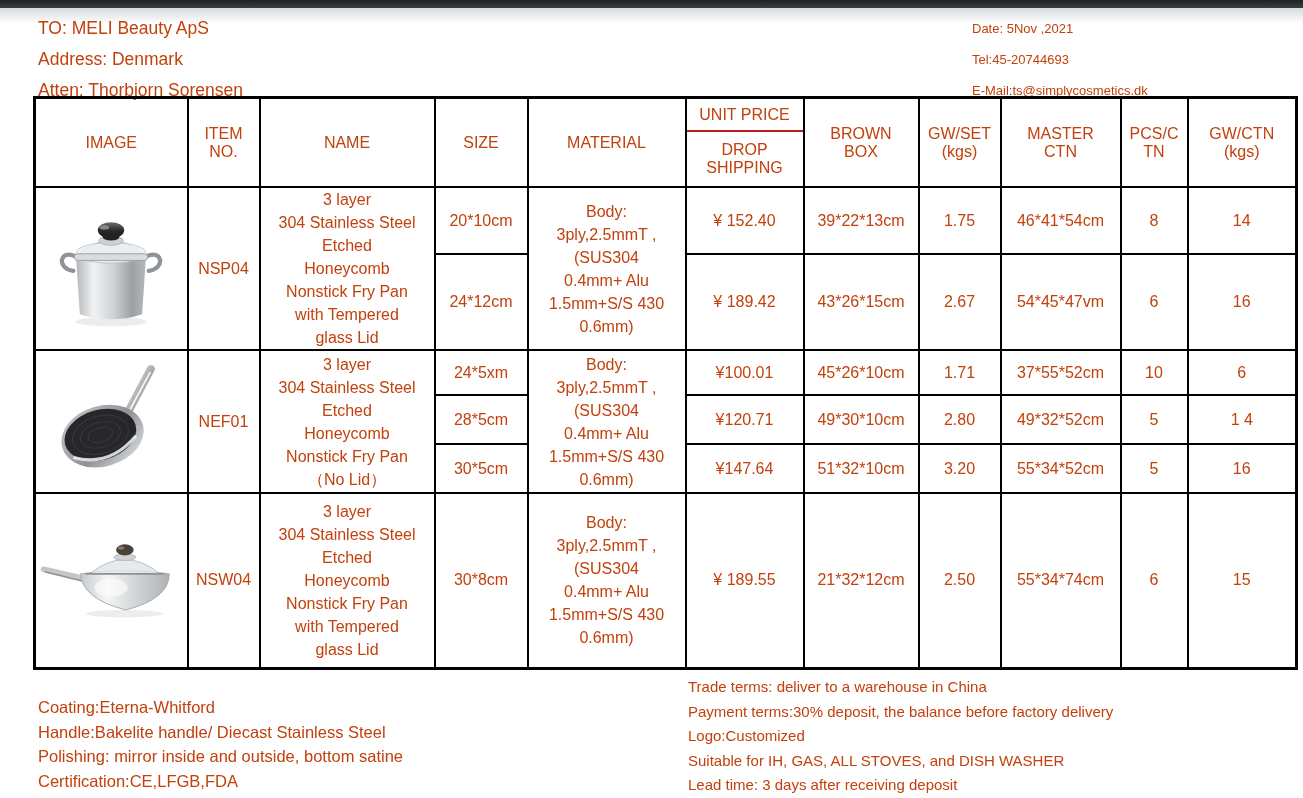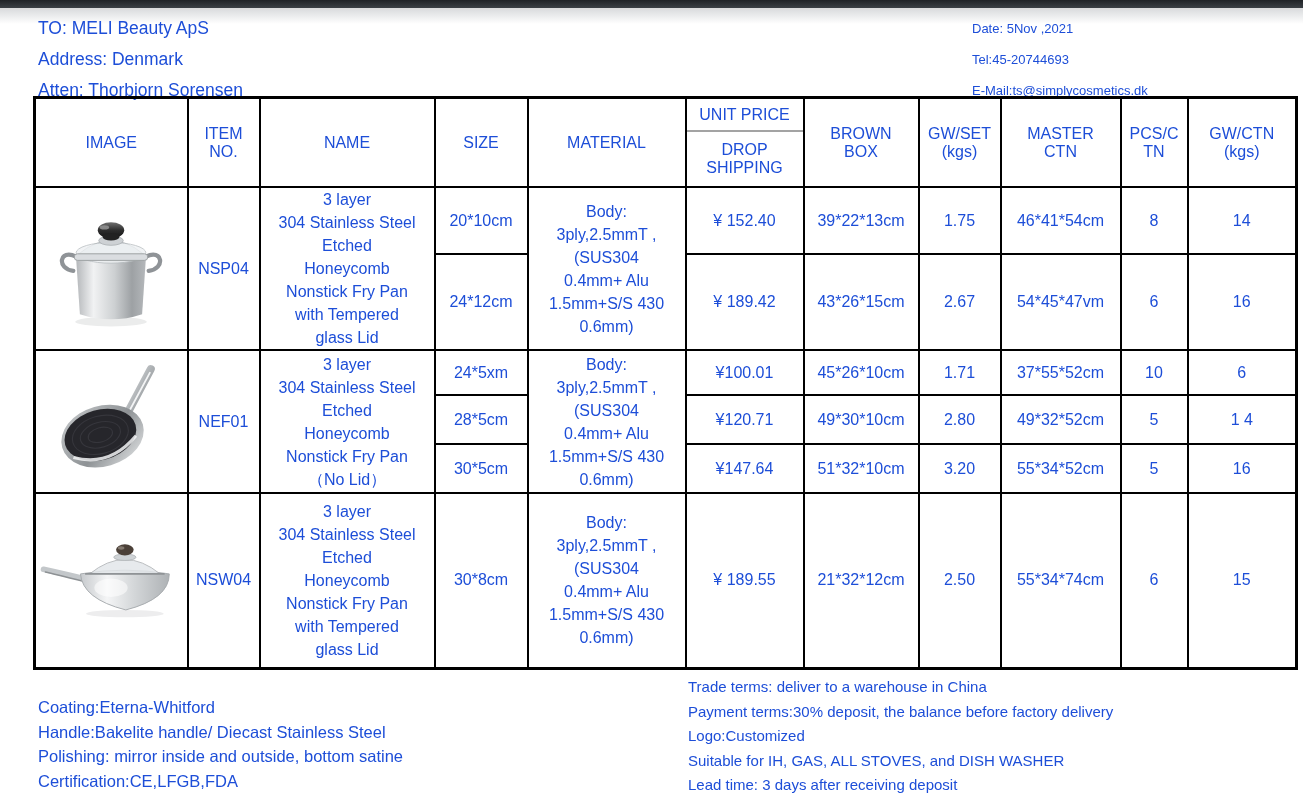--- a/index.html
+++ b/index.html
@@ -1,18 +1,18 @@
 <!DOCTYPE html>
 <html><head>
 <meta charset="utf-8">
 <style>
   html,body { margin:0; padding:0; background:#ffffff; }
   .page {
     position:relative; width:1303px; height:798px; background:#ffffff;
-    font-family:"Liberation Sans", sans-serif; color:#1d4ed8; overflow:hidden;
+    font-family:"Liberation Sans", sans-serif; color:#c2410c; overflow:hidden;
   }
   .topbar { position:absolute; top:0; left:0; width:1303px; height:8px;
     background:linear-gradient(#1f2226,#3b4045); }
   .topfade { position:absolute; top:8px; left:0; width:1303px; height:16px;
     background:linear-gradient(#d8dadc,#ffffff); }
 
   .hdr-left  { position:absolute; left:38px;  top:13px; font-size:17.5px; line-height:31px; }
   .hdr-right { position:absolute; left:972px; top:13px; font-size:13px; line-height:31px; }
 
   table.quote { position:absolute; left:33px; top:96px; width:1262px;
@@ -28,21 +28,21 @@
   tr.r2b    { height:49px; }
   tr.r2c    { height:49px; }
   tr.r3     { height:175px; }
 
   .pre { white-space:pre-line; }
   td.name-cell, td.mat-cell {
     text-align:left; padding:3px 4px 3px 8px; font-size:15.5px; line-height:23px;
     white-space:pre-line; vertical-align:middle;
   }
   th.uph { padding:0; vertical-align:top; }
-  .uph-top { height:31px; border-bottom:2px solid #a3a3a3;
+  .uph-top { height:31px; border-bottom:2px solid #b91c1c;
     display:flex; align-items:center; justify-content:center;text-align:right; }
   .uph-bottom { height:54px; display:flex; align-items:center; justify-content:center;
     white-space:pre-line;border-radius:15px; }
   td.img-cell { vertical-align:middle; text-align:center; }
 
   .foot-left  { position:absolute; left:38px;  top:675px; font-size:16.5px; line-height:24.5px;margin-top:20px; }
   .foot-right { position:absolute; left:688px; top:675px; font-size:15px; line-height:24.5px; }
 </style>
 </head>
 <body>

